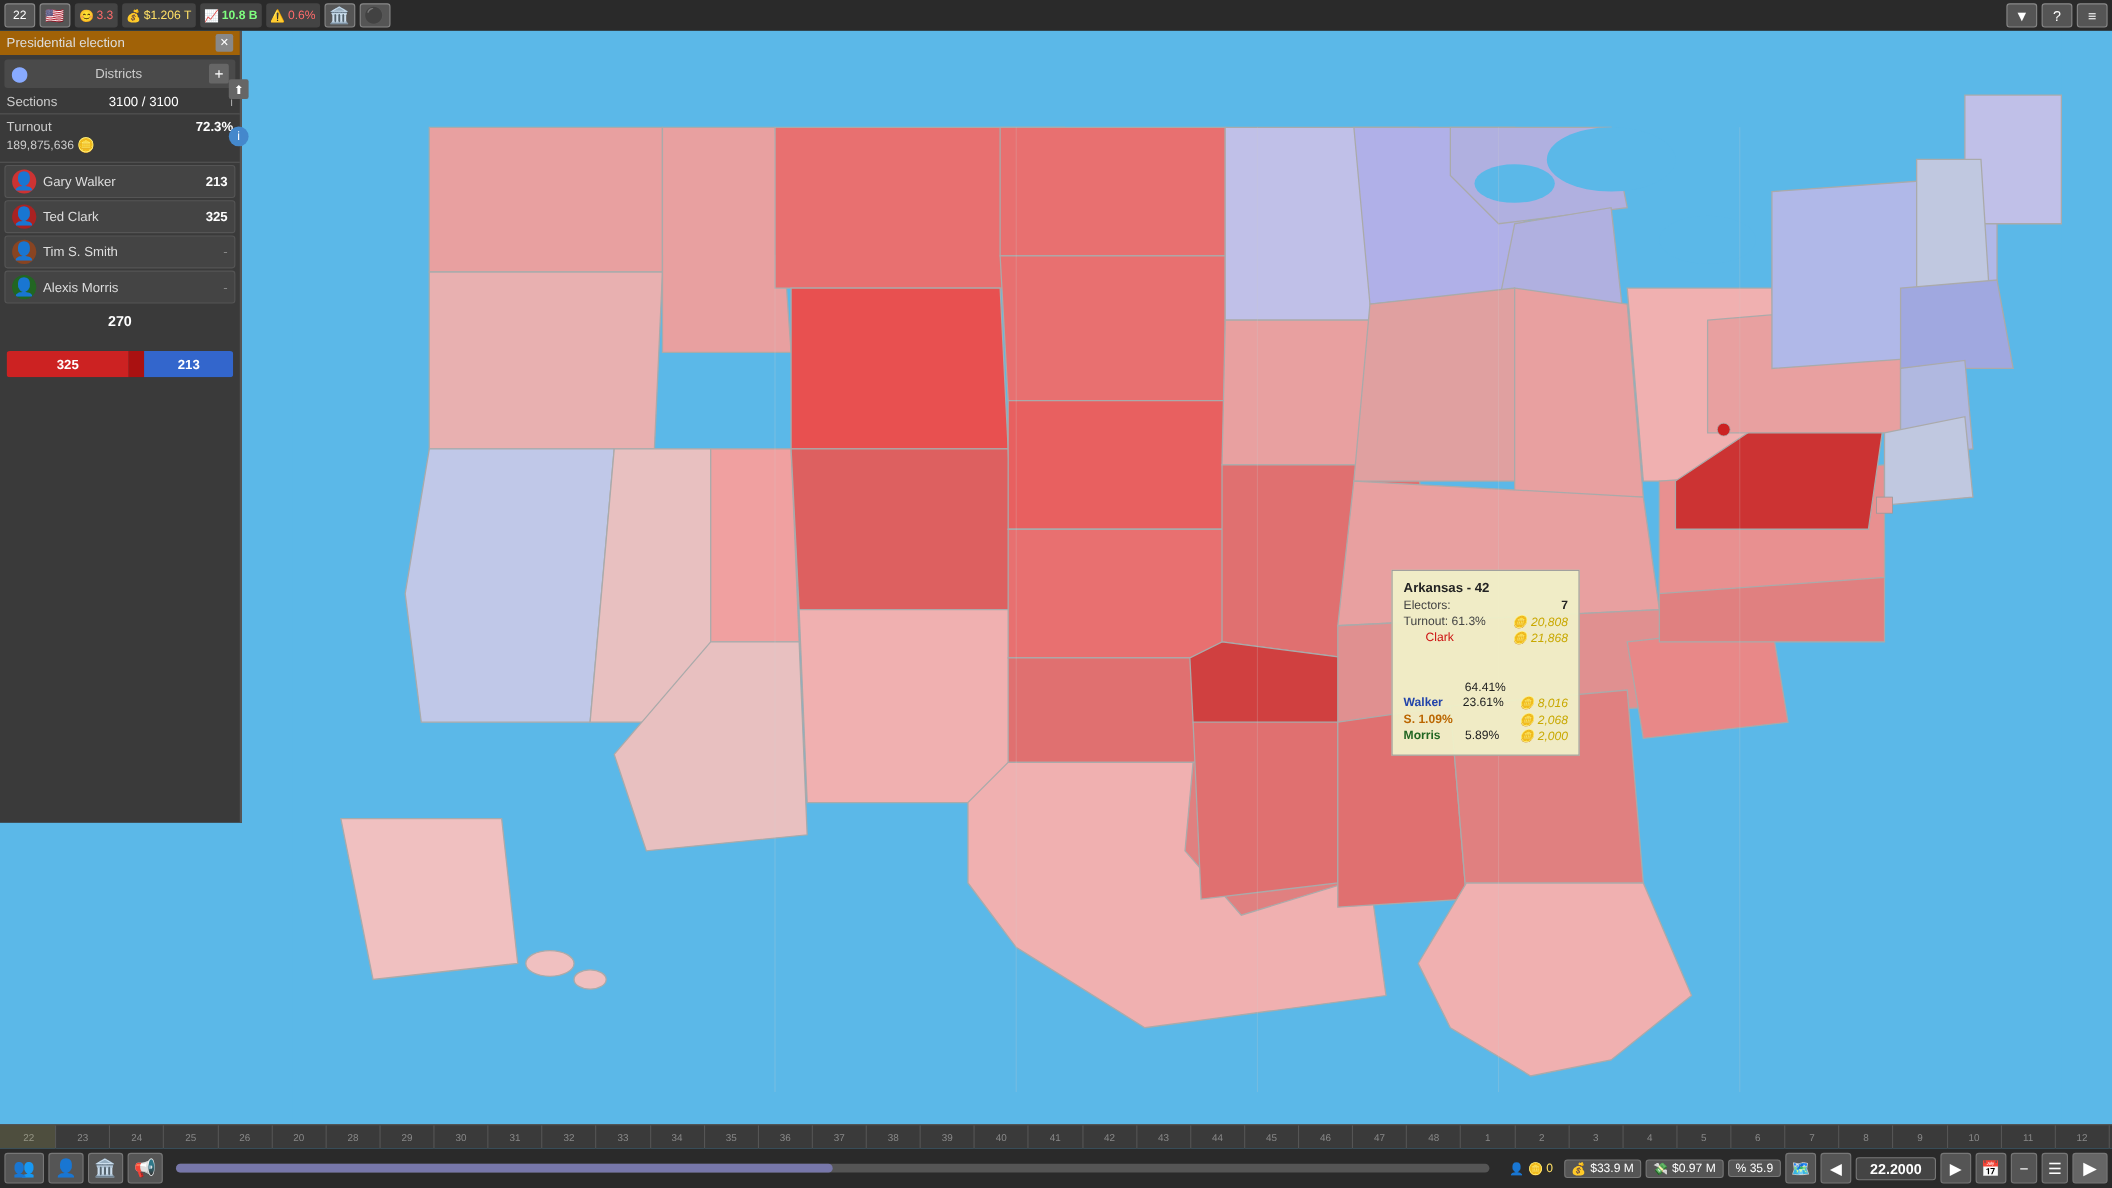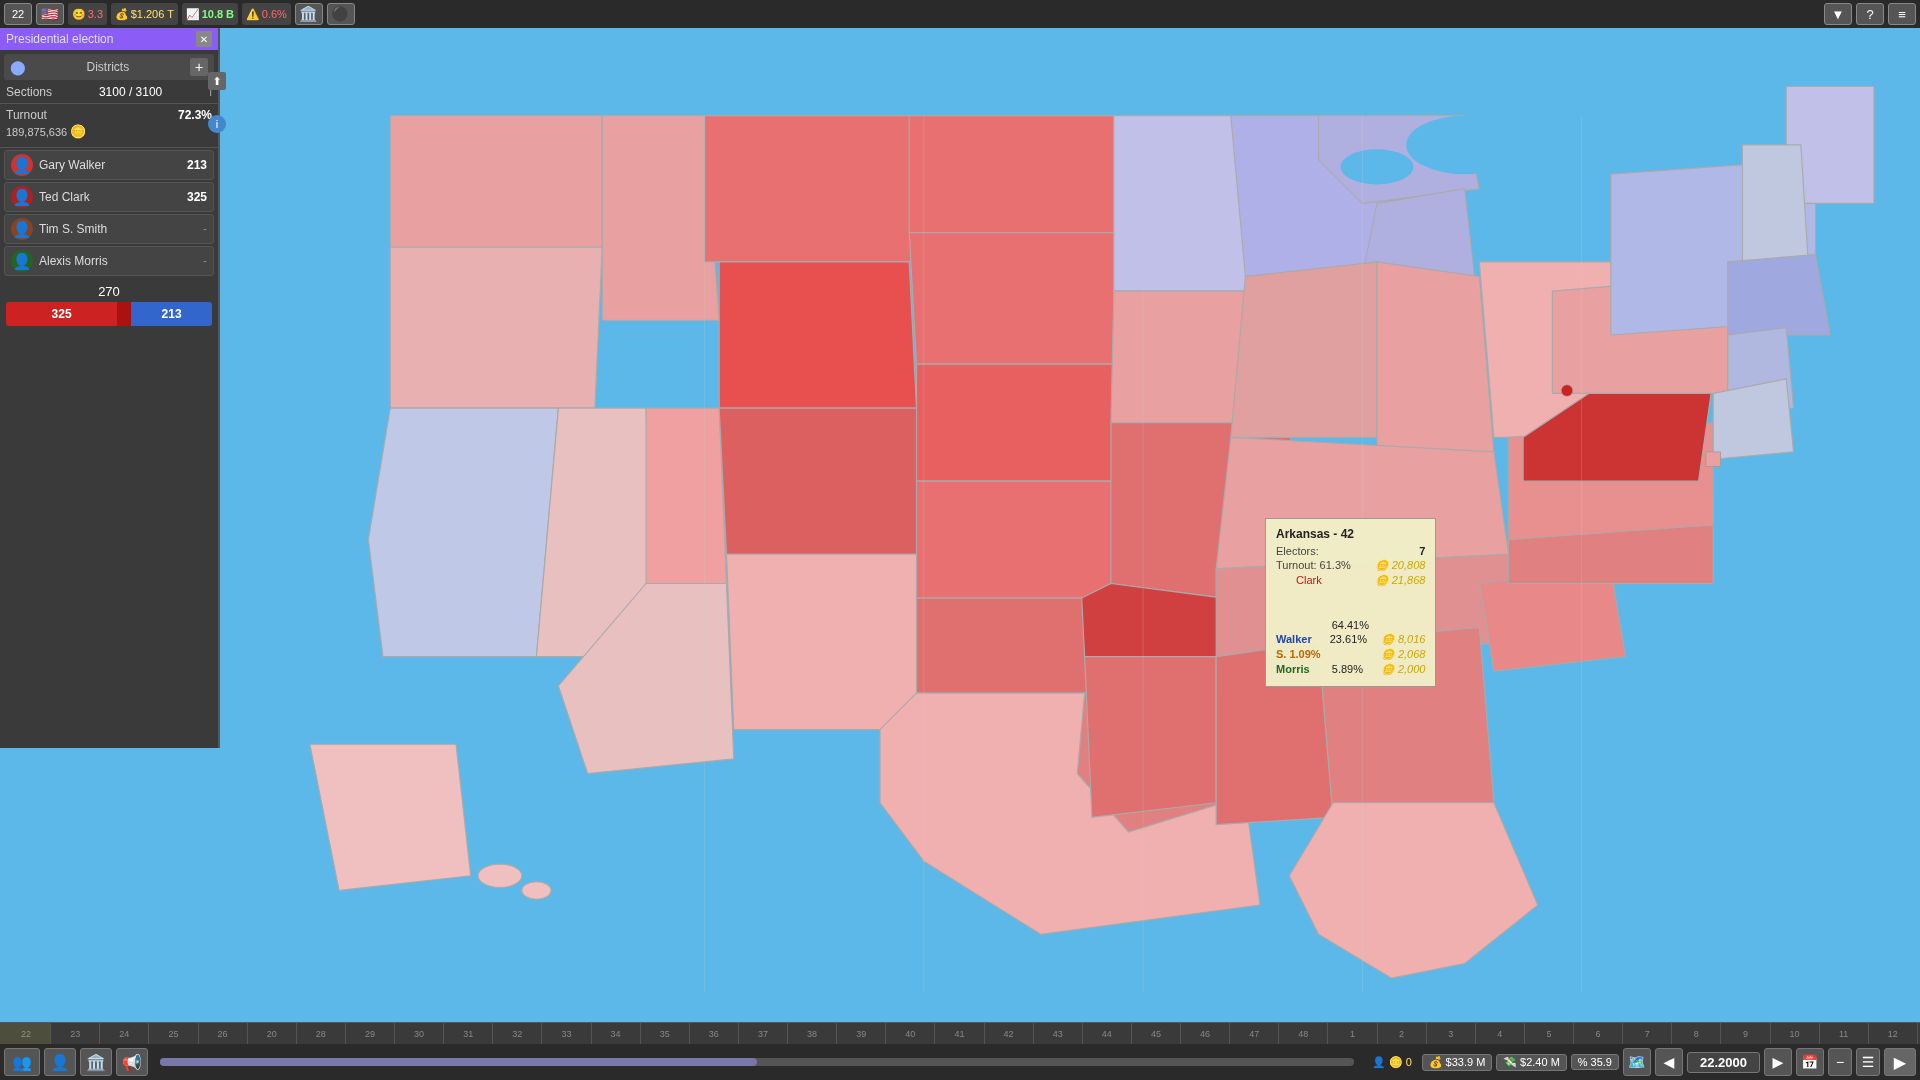--- a/index.html
+++ b/index.html
@@ -31,21 +31,21 @@
       border-radius: 3px; cursor: pointer; display: flex; align-items: center; justify-content: center;
       color: #fff; font-size: 13px;
     }
 
     
     #left-panel {
       position: absolute; top: 28px; left: 0; width: 220px; height: 720px;
       background: #3a3a3a; z-index: 50; border-right: 2px solid #555;
     }
     #panel-title-bar {
-      background: #8b5cf6; padding: 3px 6px; display: flex; align-items: center;
+      background: #a16207; padding: 3px 6px; display: flex; align-items: center;
       justify-content: space-between; color: #ddd; font-size: 12px;
     }
     .panel-close-btn {
       width: 16px; height: 16px; background: #888; border-radius: 2px;
       cursor: pointer; display: flex; align-items: center; justify-content: center; color: #fff; font-size: 10px;
     }
     #districts-row {
       background: #4a4a4a; padding: 4px 6px; display: flex; align-items: center;
       justify-content: space-between; margin: 4px 4px 0 4px; border-radius: 3px;
     }
@@ -82,21 +82,21 @@
       font-size: 10px; color: #fff; overflow: hidden; flex-shrink: 0;
     }
     .candidate-name { color: #ddd; font-size: 12px; flex: 1; }
     .candidate-score { color: #fff; font-size: 12px; font-weight: bold; }
     .candidate-dash { color: #888; font-size: 12px; }
 
     
     #electoral-section {
       padding: 6px 6px 4px 6px;
     }
-    .threshold-row { display: flex; justify-content: center; color: #fff; font-size: 13px; font-weight: normal; margin-bottom: 3px; }
+    .threshold-row { display: flex; justify-content: center; color: #fff; font-size: 13px; font-weight: bold; margin-bottom: 20px; }
     .score-bar { display: flex; height: 24px; border-radius: 3px; overflow: hidden; }
     .score-bar-red { background: #cc2222; display: flex; align-items: center; justify-content: center; color: #fff; font-size: 12px; font-weight: bold; }
     .score-bar-blue { background: #3366cc; display: flex; align-items: center; justify-content: center; color: #fff; font-size: 12px; font-weight: bold; }
     .divider-square { width: 14px; height: 24px; background: #aa1111; }
 
     
     #tooltip {
       position: absolute; top: 490px; left: 1045px;
       background: rgba(240,240,200,0.95); border: 1px solid #999;
       padding: 8px 10px; z-index: 200; min-width: 170px;
@@ -512,21 +512,21 @@
     <span>👤</span>
     <span>🪙</span>
     <span style="color:#ffe066;">0</span>
   </div>
   <div class="coin-badge">
     <span style="color:#7fff7f;">💰</span>
     <span>$33.9 M</span>
   </div>
   <div class="coin-badge">
     <span style="color:#ff8888;">💸</span>
-    <span>$2.40 M</span>
+    <span>$0.97 M</span>
   </div>
   <div class="coin-badge">
     <span>%</span>
     <span>35.9</span>
   </div>
 
   <div class="bottom-right">
     <div class="nav-btn">🗺️</div>
     <div class="nav-btn">◀</div>
     <div class="year-display">22.2000</div>

